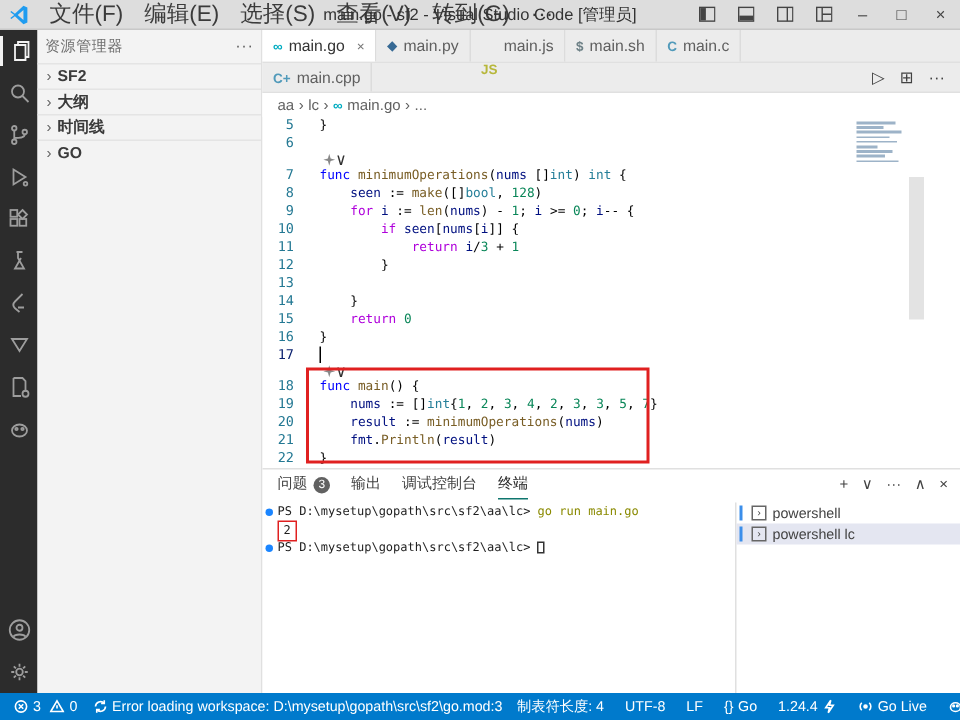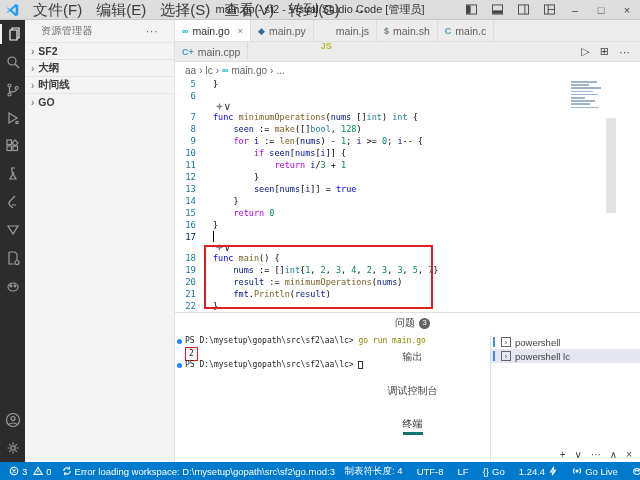--- a/index.html
+++ b/index.html
@@ -18,21 +18,21 @@
   
   #activitybar { position:absolute; top:20px; left:0; width:25px; height:442px; background:#2c2c2c; display:flex; flex-direction:column; align-items:center; }
   .act-icon { width:25px; height:28px; display:flex; align-items:center; justify-content:center; position:relative; }
   .act-icon svg { width:16px; height:16px; stroke:#9d9d9d; fill:none; stroke-width:1.2; }
   .act-icon.active svg { stroke:#f2f2f2; }
   .act-icon.active::before { content:""; position:absolute; left:0; top:4px; bottom:4px; width:2px; background:#f2f2f2; }
   #act-bottom { margin-top:auto; }
 
   
   #sidebar { position:absolute; top:20px; left:25px; width:150px; height:442px; background:#f3f3f3; border-right:1px solid #e0e0e0; }
-  #sidebar-header { height:22px; display:flex; align-items:center; padding:0 16px; color:#6f6f6f; font-size:10px; letter-spacing:.4px; }
+  #sidebar-header { height:22px; display:flex; align-items:center; padding:0 5px; color:#6f6f6f; font-size:10px; letter-spacing:.4px; }
   #sidebar-header .more { margin-left:auto; color:#616161; font-size:11px; }
   .side-section { height:17px; display:flex; align-items:center; padding:0 4px; border-top:1px solid #e4e4e4; font-size:10.5px; font-weight:bold; color:#3b3b3b; }
   .side-section .chev { color:#646464; margin:0 4px 0 2px; font-weight:normal; font-size:10px; }
 
   
   #editor-area { position:absolute; top:20px; left:175px; width:465px; height:292px; background:#fff; }
   #tabrow1 { height:22px; background:#ececec; display:flex; border-bottom:1px solid #e0e0e0; }
   #tabrow2 { height:20px; background:#ececec; display:flex; align-items:center; border-bottom:1px solid #e0e0e0; }
   .tab { display:flex; align-items:center; padding:0 7px; font-size:10.5px; color:#5f5f5f; border-right:1px solid #dcdcdc; height:100%; background:#ececec; white-space:nowrap; }
   .tab.active { background:#ffffff; color:#333; }
@@ -48,23 +48,23 @@
   .code-text { padding-left:8px; }
   .tk-k{color:#0000ff}.tk-c{color:#af00db}.tk-t{color:#267f99}.tk-f{color:#795e26}.tk-n{color:#098658}.tk-v{color:#001080}.tk-p{color:#000}
   #cursor { position:absolute; left:38px; top:153px; width:1px; height:11px; background:#000; }
   #code-annotation { position:absolute; left:29px; top:167px; width:229px; height:64px; border:2px solid #e02020; pointer-events:none; }
   #minimap { position:absolute; right:36px; top:3px; width:33px; }
   #minimap div { height:1.6px; margin-bottom:1.6px; background:#9db3c8; }
   #mm-scrollbar { position:absolute; right:24px; top:40px; width:10px; height:95px; background:#e3e3e3; }
 
   
   #panel { position:absolute; top:312px; left:175px; width:465px; height:150px; background:#fff; border-top:1px solid #e0e0e0; }
-  #panel-tabs { height:20px; display:flex; align-items:center; padding-left:10px; gap:14px; font-size:10px; color:#424242;flex-direction:column; }
+  #panel-tabs { height:20px; display:flex; align-items:center; padding-left:10px; gap:14px; font-size:10px; color:#424242; }
   .ptab { display:flex; align-items:center; gap:4px; height:100%; line-height:20px; }
-  .ptab.active { border-bottom:3px solid #0f766e; color:#2a2a2a; }
+  .ptab.active { border-bottom:1px solid #0f766e; color:#2a2a2a; }
   .pbadge { background:#616161; color:#fff; border-radius:50%; width:11px; height:11px; font-size:8px; display:flex; align-items:center; justify-content:center; }
   #panel-actions { margin-left:auto; display:flex; gap:9px; padding-right:8px; color:#424242; font-size:10px; }
   #terminal { position:absolute; top:22px; left:0; width:315px; bottom:0; font-family:"DejaVu Sans Mono","Liberation Mono",monospace; font-size:8px; color:#1e1e1e; }
   .tline { position:relative; height:12px; line-height:12px; padding-left:10px; white-space:pre; }
   .tline .cmd { color:#8a8a00; }
   .tline .deco { position:absolute; left:2px; top:3.5px; width:5px; height:5px; border-radius:50%; background:#1a85ff; }
   .outbox { display:inline-block; border:1.5px solid #e02020; padding:0 3px; }
   .tcursor { display:inline-block; width:5px; height:8px; border:1px solid #333; vertical-align:middle; }
   #term-sep { position:absolute; top:22px; bottom:0; left:315px; width:1px; background:#e0e0e0; }
   #term-list { position:absolute; top:22px; left:316px; right:0; }
@@ -286,21 +286,21 @@
             <path fill="#888" d="M8 1l1.6 5.4L15 8l-5.4 1.6L8 15 6.4 9.6 1 8l5.4-1.6z"></path>
           </svg>
           <span class="chev">∨</span>
         </div>
         <div class="code-row"><span class="gutter">7</span><span class="code-text"><span class="tk-k">func</span><span class="tk-p"> </span><span class="tk-f">minimumOperations</span><span class="tk-p">(</span><span class="tk-v">nums</span><span class="tk-p"> []</span><span class="tk-t">int</span><span class="tk-p">) </span><span class="tk-t">int</span><span class="tk-p"> {</span></span></div>
         <div class="code-row"><span class="gutter">8</span><span class="code-text"><span class="tk-p">    </span><span class="tk-v">seen</span><span class="tk-p"> := </span><span class="tk-f">make</span><span class="tk-p">([]</span><span class="tk-t">bool</span><span class="tk-p">, </span><span class="tk-n">128</span><span class="tk-p">)</span></span></div>
         <div class="code-row"><span class="gutter">9</span><span class="code-text"><span class="tk-p">    </span><span class="tk-c">for</span><span class="tk-p"> </span><span class="tk-v">i</span><span class="tk-p"> := </span><span class="tk-f">len</span><span class="tk-p">(</span><span class="tk-v">nums</span><span class="tk-p">) - </span><span class="tk-n">1</span><span class="tk-p">; </span><span class="tk-v">i</span><span class="tk-p"> &gt;= </span><span class="tk-n">0</span><span class="tk-p">; </span><span class="tk-v">i</span><span class="tk-p">-- {</span></span></div>
         <div class="code-row"><span class="gutter">10</span><span class="code-text"><span class="tk-p">        </span><span class="tk-c">if</span><span class="tk-p"> </span><span class="tk-v">seen</span><span class="tk-p">[</span><span class="tk-v">nums</span><span class="tk-p">[</span><span class="tk-v">i</span><span class="tk-p">]] {</span></span></div>
         <div class="code-row"><span class="gutter">11</span><span class="code-text"><span class="tk-p">            </span><span class="tk-c">return</span><span class="tk-p"> </span><span class="tk-v">i</span><span class="tk-p">/</span><span class="tk-n">3</span><span class="tk-p"> + </span><span class="tk-n">1</span></span></div>
         <div class="code-row"><span class="gutter">12</span><span class="code-text"><span class="tk-p">        }</span></span></div>
-        <div class="code-row"><span class="gutter">13</span><span class="code-text"><span class="tk-p">        </span><span class="tk-v">seen</span><span class="tk-p">[</span><span class="tk-v">nums</span><span class="tk-p">[</span><span class="tk-v">i</span><span class="tk-p">]] = </span><span class="tk-k">true</span></span></div>
+        <div class="code-row"><span class="gutter">13</span></div>
         <div class="code-row"><span class="gutter">14</span><span class="code-text"><span class="tk-p">    }</span></span></div>
         <div class="code-row"><span class="gutter">15</span><span class="code-text"><span class="tk-p">    </span><span class="tk-c">return</span><span class="tk-p"> </span><span class="tk-n">0</span></span></div>
         <div class="code-row"><span class="gutter">16</span><span class="code-text"><span class="tk-p">}</span></span></div>
         <div class="code-row"><span class="gutter" style="color: rgb(11, 33, 111);">17</span><span class="code-text"></span></div>
         <div class="widget-row">
           <svg class="sparkle" width="9" height="9" viewBox="0 0 16 16">
             <path fill="#888" d="M8 1l1.6 5.4L15 8l-5.4 1.6L8 15 6.4 9.6 1 8l5.4-1.6z"></path>
           </svg>
           <span class="chev">∨</span>
         </div>

